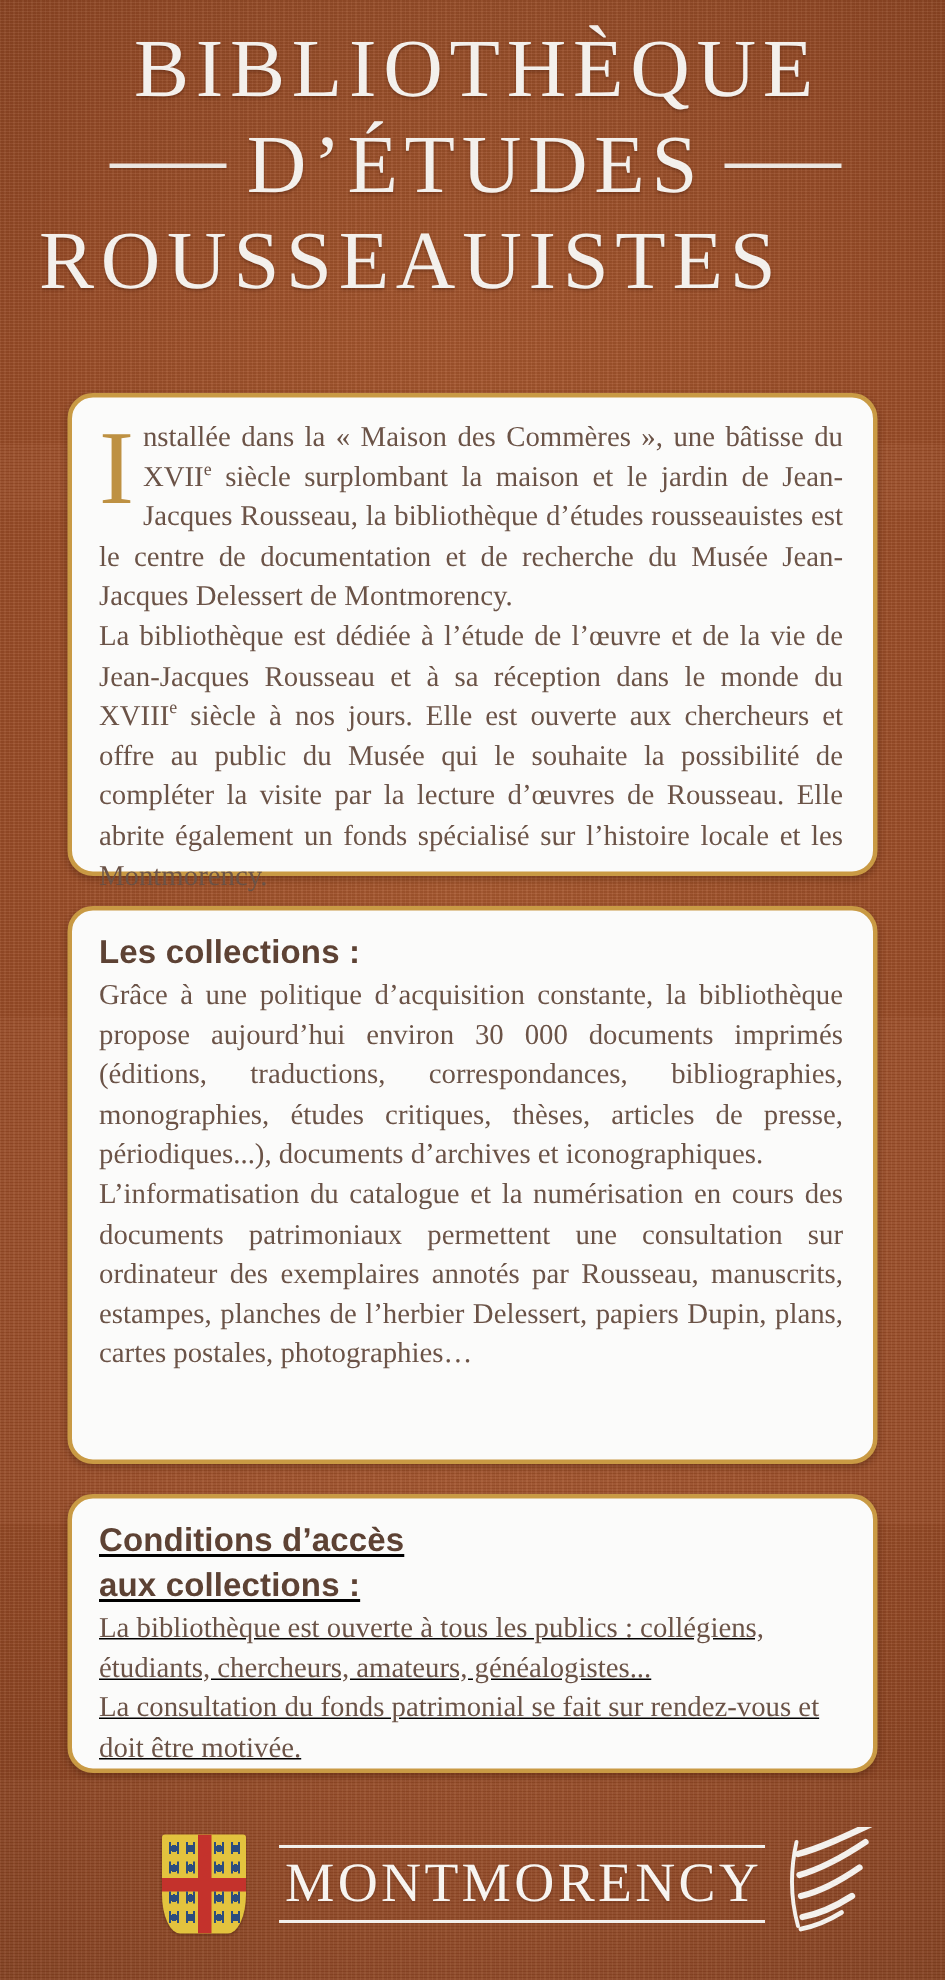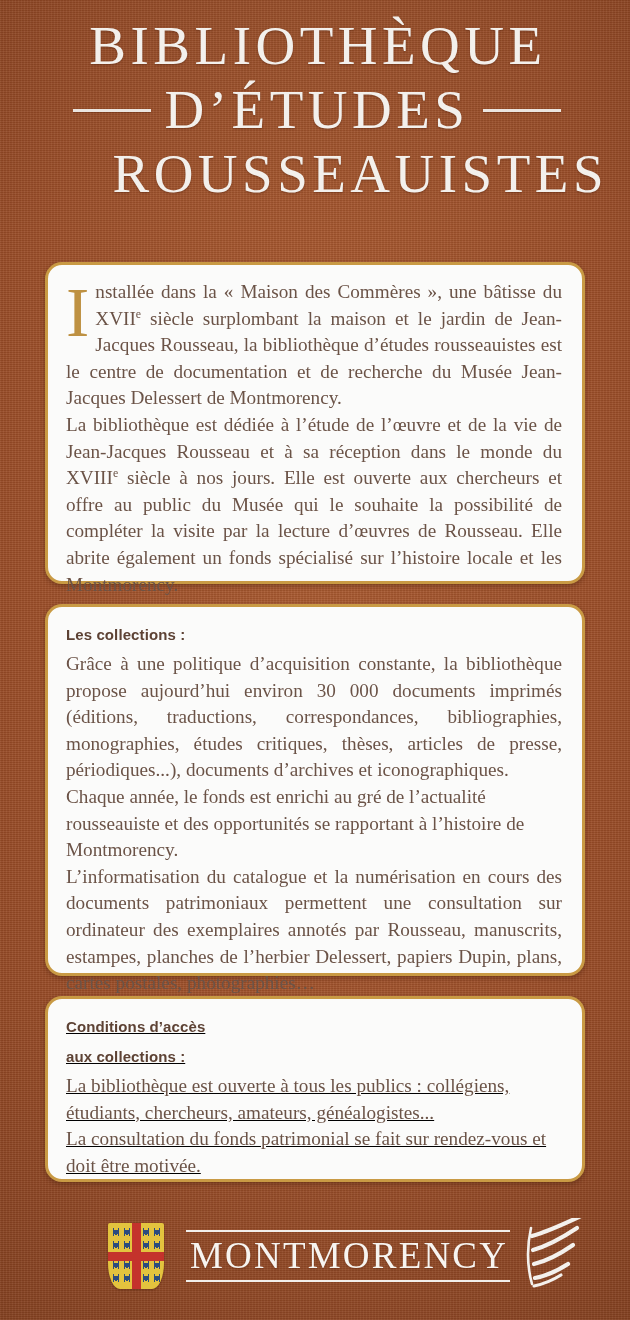--- a/index.html
+++ b/index.html
@@ -64,21 +64,21 @@
     height: 3px;
     background: #F1EEEA;
     flex: 0 0 auto;
     opacity: .95;
     box-shadow: 0 1px 1px rgba(60,20,5,0.25);
   }
   .title-rule.left  { width: 78px; }
   .title-rule.right { width: 78px; }
   .title-line-2 .txt { white-space: nowrap; }
 
-  .title-line-3 { text-align: right; padding-left: 4px; }
+  .title-line-3 { text-align: left; padding-left: 4px; }
 
   
   .card {
     position: absolute;
     left: 45px;
     width: 540px;
     box-sizing: border-box;
     background: #FBFBFA;
     border: 3px solid #C99A44;
     border-radius: 17px;
@@ -112,21 +112,21 @@
     line-height: 56px;
     padding: 4px 6px 0 0;
     margin-top: 2px;
     font-weight: 400;
   }
 
   .section-heading {
     color: #5D4234;
     font-family: "Liberation Sans", "DejaVu Sans", sans-serif;
     font-weight: 700;
-    font-size: 15px;
+    font-size: 22px;
     line-height: 28px;
     margin: 0 0 2px 0;
     letter-spacing: .1px;
   }
 
   
   .footer {
     position: absolute;
     left: 0;
     top: 1205px;
@@ -236,21 +236,20 @@
   <div class="card c1">
     <p class="body-text dropcap-wrap"><span class="dropcap">I</span><span>nstallée dans la « Maison des Commères », une bâtisse du XVII</span><span class="sup">e</span><span> siècle surplombant la maison et le jardin de Jean-Jacques Rousseau, la bibliothèque d’études rousseauistes est le centre de documentation et de recherche du Musée Jean-Jacques Delessert de Montmorency.</span></p>
 
     <p class="body-text"><span>La bibliothèque est dédiée à l’étude de l’œuvre et de la vie de Jean-Jacques Rousseau et à sa réception dans le monde du XVIII</span><span class="sup">e</span><span> siècle à nos jours. Elle est ouverte aux chercheurs et offre au public du Musée qui le souhaite la possibilité de compléter la visite par la lecture d’œuvres de Rousseau. Elle abrite également un fonds spécialisé sur l’histoire locale et les Montmorency.</span></p>
   </div>
 
   <div class="card c2">
     <h2 class="section-heading">Les collections :</h2>
 
     <p class="body-text">Grâce à une politique d’acquisition constante, la bibliothèque propose aujourd’hui environ 30 000 documents imprimés (éditions, traductions, correspondances, bibliographies, monographies, études critiques,  thèses, articles de presse, périodiques...), documents d’archives et iconographiques.</p>
-    <p class="body-text last-left">Chaque année, le fonds est enrichi au gré de l’actualité rousseauiste et des opportunités se rapportant à l’histoire de Montmorency.</p>
     <p class="body-text">L’informatisation du catalogue et la numérisation en cours des documents patrimoniaux  permettent une consultation sur ordinateur des exemplaires annotés par Rousseau, manuscrits, estampes, planches de l’herbier Delessert, papiers Dupin, plans, cartes postales, photographies…</p>
   </div>
 
   <div class="card c3">
     <h2 class="section-heading">Conditions d’accès</h2>
     <h2 class="section-heading">aux collections :</h2>
 
     <p class="body-text last-left">La bibliothèque est ouverte à tous les publics : collégiens, étudiants, chercheurs, amateurs, généalogistes...</p>
     <p class="body-text last-left">La consultation du fonds patrimonial se fait sur rendez-vous et doit être motivée.</p>
   </div>

